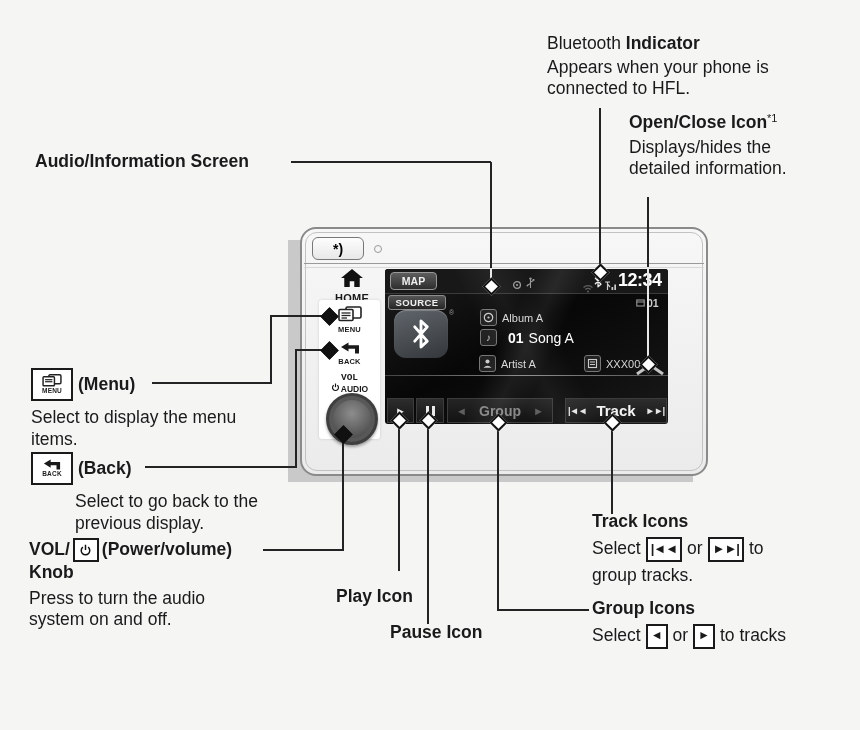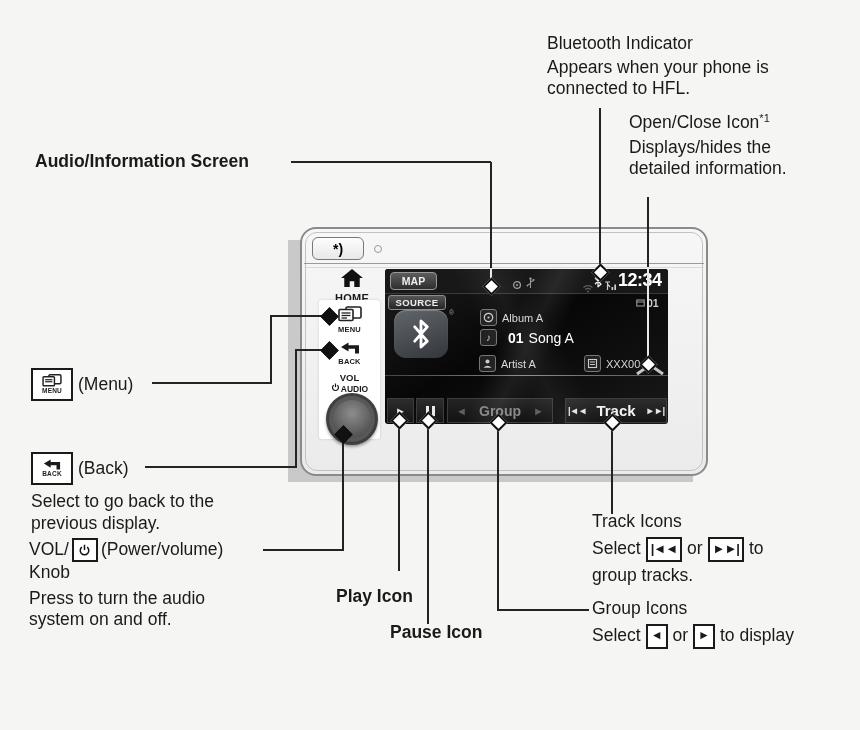--- a/index.html
+++ b/index.html
@@ -7,21 +7,21 @@
        font-family:"Liberation Sans","DejaVu Sans",sans-serif;color:#1a1a1a;overflow:hidden;}
   .abs{position:absolute;}
   
   .ln{position:absolute;background:#232323;z-index:8;}
   .ln.h{height:2px;} .ln.v{width:2px;}
   .ln.white{background:#e9e9e9;}
   .dm{position:absolute;width:9px;height:9px;border:2px solid #111;transform:rotate(45deg);z-index:9;}
   .dm.w{background:#fff;} .dm.b{background:#111;}
   
   .cap{position:absolute;font-size:17.5px;line-height:21.5px;z-index:5;}
-  .cap b{font-weight:normal;}
+  .cap b{font-weight:bold;}
   .ttl{font-weight:bold;}
   .sup{font-size:11px;vertical-align:6px;font-weight:normal;}
   .kbox{display:inline-flex;align-items:center;justify-content:center;border:2px solid #1a1a1a;
         background:#fff;height:21px;padding:0 3px;font-weight:bold;font-size:13px;letter-spacing:-1px;}
   .mbox{width:38px;height:29px;border:2px solid #1a1a1a;background:#fff;display:inline-flex;
         flex-direction:column;align-items:center;justify-content:center;gap:1px;}
   .mbox .mlbl{font-size:6.5px;font-weight:bold;letter-spacing:0.2px;line-height:6.5px;}
   .pbox{width:22px;height:20px;border:2px solid #1a1a1a;background:#fff;display:inline-flex;
         align-items:center;justify-content:center;margin:0 2px;}
   .inlrow{display:flex;align-items:center;gap:5px;}
@@ -35,21 +35,21 @@
   .britebtn{position:absolute;left:10px;top:8px;width:52px;height:23px;background:linear-gradient(#fdfdfd,#e8e8e8);
             border:1.5px solid #777;border-radius:6px;font-weight:bold;font-size:14px;display:flex;
             align-items:center;justify-content:center;padding:0;}
   .sensor{position:absolute;left:72px;top:16px;width:6px;height:6px;border:1.5px solid #999;border-radius:50%;}
   .homeblk{position:absolute;left:28px;top:39px;width:44px;text-align:center;}
   .homeblk .lbl{font-size:11px;font-weight:bold;letter-spacing:0.3px;margin-top:0px;}
   .lpanel{position:absolute;left:17px;top:71px;width:61px;height:139px;background:#fff;
           border-radius:3px;box-shadow:0 0 3px rgba(0,0,0,0.15);}
   .lbtn{position:absolute;left:0;width:61px;text-align:center;}
   .lbtn .lbl{font-size:7.5px;font-weight:bold;letter-spacing:0.2px;line-height:8px;}
-  .volbl{font-size:9.5px;font-weight:bold;}
+  .volbl{font-size:9.5px;font-weight:bold;font-family:Liberation Mono, monospace;}
   .audiorow{display:flex;align-items:center;justify-content:center;gap:1px;font-size:8.5px;font-weight:bold;}
   .knob{position:absolute;left:7px;top:93px;width:46px;height:46px;border-radius:50%;
         background:radial-gradient(circle at 50% 38%, #8d8d8d, #5b5b5b 55%, #2e2e2e 100%);
         border:3px solid #3f3f3f;box-shadow:inset 0 0 0 4px #585858,0 2px 3px rgba(0,0,0,0.35);}
   
   .screen{position:absolute;left:83px;top:40px;width:283px;height:155px;background:
           linear-gradient(150deg,#1d1d1d,#070707 45%,#101010 75%,#1a1a1a);border-radius:3px;overflow:hidden;}
   .screen::after{content:"";position:absolute;inset:0;pointer-events:none;background:
      linear-gradient(115deg,transparent 42%,rgba(255,255,255,0.07) 50%,transparent 58%),
      linear-gradient(63deg,transparent 40%,rgba(255,255,255,0.05) 50%,transparent 60%);}
@@ -305,33 +305,34 @@
       <svg width="20" height="13" viewBox="0 0 24 16">
         <rect x="8" y="1" width="15" height="11" rx="1.5" fill="#fff" stroke="#222" stroke-width="1.8"></rect>
         <rect x="1" y="3.5" width="14" height="11" rx="1" fill="#fff" stroke="#222" stroke-width="1.8"></rect>
         <line x1="3.5" y1="7" x2="12.5" y2="7" stroke="#222" stroke-width="1.5"></line>
         <line x1="3.5" y1="9.5" x2="12.5" y2="9.5" stroke="#222" stroke-width="1.5"></line>
       </svg>
       <span class="mlbl">MENU</span>
     </span>
     <b>(Menu)</b>
   </div>
+  <div style="width:208px;margin-top:6px;">Select to display the menu items.</div>
 </div>
 
 <div class="cap" style="left:31px;top:452px;width:240px;">
   <div class="inlrow">
     <span class="mbox">
       <svg width="18" height="11" viewBox="0 0 20 12">
           <path d="M8.5 0.5 L1 5 L8.5 9.5 L8.5 6.8 L15 6.8 L15 11.5 L19 11.5 L19 3.2 L8.5 3.2 Z" fill="#1a1a1a"></path>
         </svg>
       <span class="mlbl">BACK</span>
     </span>
     <b>(Back)</b>
   </div>
-  <div style="width:210px;margin-top:6px;">Select to go back to the previous display.</div>
+  <div style="width:210px;margin-top:6px;margin-left:44px;">Select to go back to the previous display.</div>
 </div>
 
 <div class="cap" style="left:29px;top:538px;width:250px;">
   <div class="inlrow" style="gap:1px;">
     <b>VOL/</b>
     <span class="pbox">
       <svg width="13" height="13" viewBox="0 0 14 14">
         <path d="M4.2 3.4 A4.6 4.6 0 1 0 9.8 3.4" fill="none" stroke="#111" stroke-width="1.6"></path>
         <line x1="7" y1="0.8" x2="7" y2="6.5" stroke="#111" stroke-width="1.6"></line>
       </svg>
@@ -357,15 +358,15 @@
   <div style="margin-top:3px;">group tracks.</div>
 </div>
 
 <div class="cap" style="left:592px;top:598px;width:260px;">
   <div><b>Group Icons</b></div>
   <div class="inlrow" style="margin-top:4px;">
     <span>Select</span>
     <span class="kbox" style="letter-spacing:0;font-size:12px;">◄</span>
     <span>or</span>
     <span class="kbox" style="letter-spacing:0;font-size:12px;">►</span>
-    <span>to display</span>
+    <span>to tracks</span>
   </div>
 </div>
 
 </body></html>

